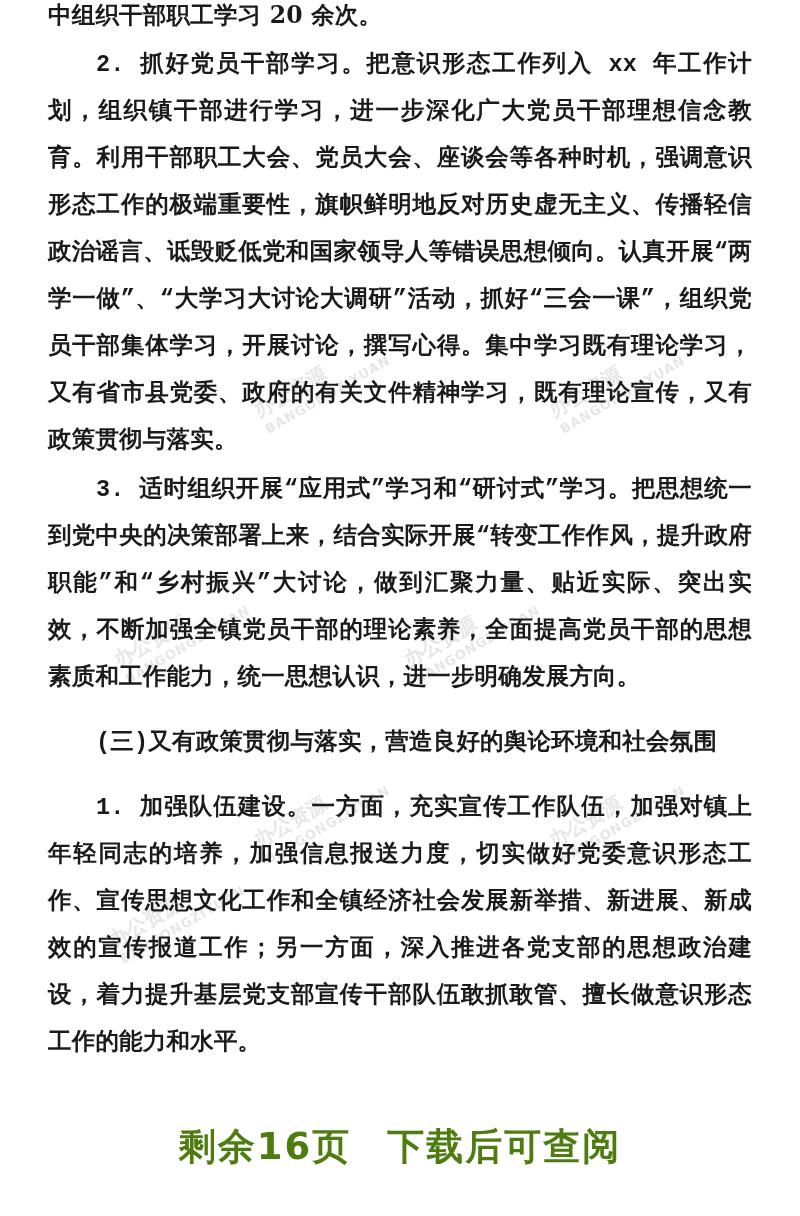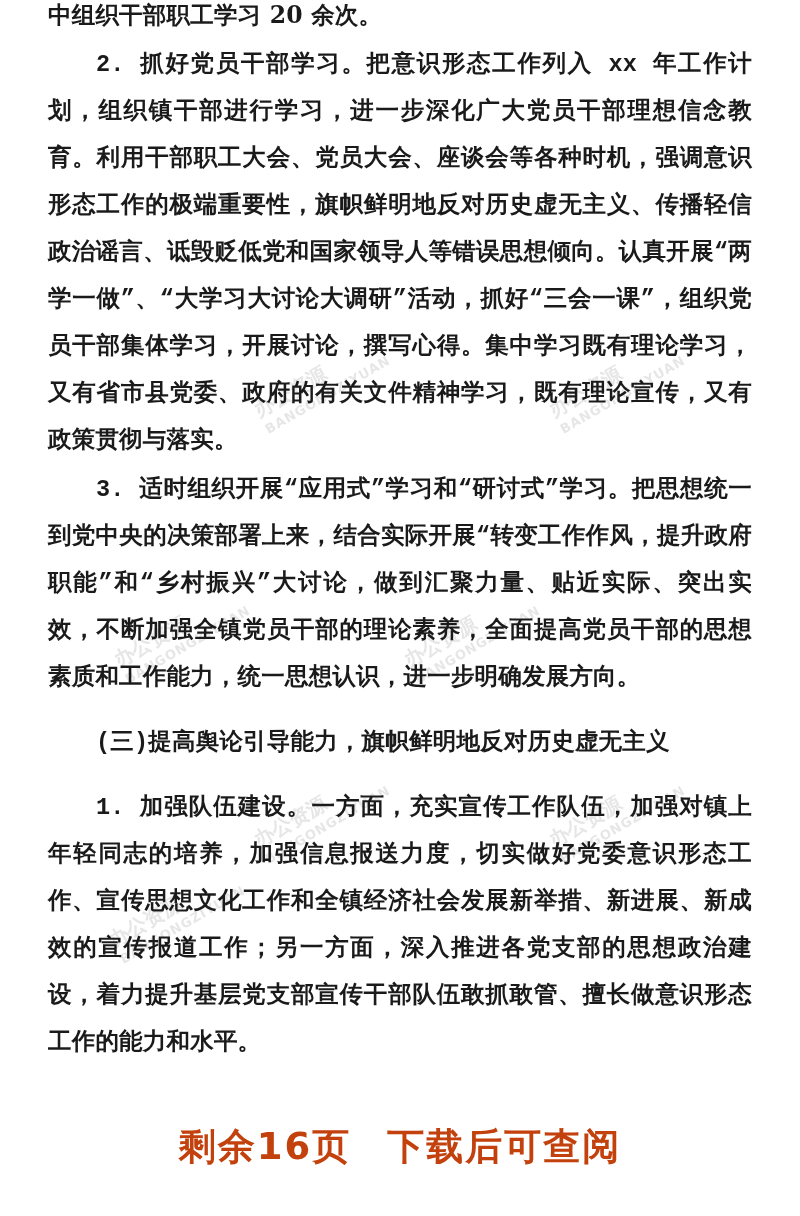--- a/index.html
+++ b/index.html
@@ -65,21 +65,21 @@
     position: absolute;
     left: 0;
     right: 0;
     bottom: 36px;
     text-align: center;
     z-index: 3;
   }
   .footer-banner .txt {
     font-size: 37px;
     font-weight: 700;
-    color: #c2410c;
+    color: #4d7c0f;
     font-family: "DejaVu Sans", "Liberation Sans", sans-serif;
     letter-spacing: 2px;
   }
   .footer-banner .gap { display: inline-block; width: 26px; }
 </style>
 </head>
 <body>
 
 <div class="page">
 
@@ -110,21 +110,21 @@
   <div class="wm" style="left:105px; top:900px;">
     <span>办公资源</span>
     <small>BANGONGZIYUAN</small>
   </div>
 
   <div class="doc-body">
     <p class="para clipped-top">中组织干部职工学习 20 余次。</p>
     <p class="para indent">2. 抓好党员干部学习。把意识形态工作列入 xx 年工作计划，组织镇干部进行学习，进一步深化广大党员干部理想信念教育。利用干部职工大会、党员大会、座谈会等各种时机，强调意识形态工作的极端重要性，旗帜鲜明地反对历史虚无主义、传播轻信政治谣言、诋毁贬低党和国家领导人等错误思想倾向。认真开展“两学一做”、“大学习大讨论大调研”活动，抓好“三会一课”，组织党员干部集体学习，开展讨论，撰写心得。集中学习既有理论学习，又有省市县党委、政府的有关文件精神学习，既有理论宣传，又有政策贯彻与落实。</p>
     <p class="para indent">3. 适时组织开展“应用式”学习和“研讨式”学习。把思想统一到党中央的决策部署上来，结合实际开展“转变工作作风，提升政府职能”和“乡村振兴”大讨论，做到汇聚力量、贴近实际、突出实效，不断加强全镇党员干部的理论素养，全面提高党员干部的思想素质和工作能力，统一思想认识，进一步明确发展方向。</p>
     <div class="spacer-sm"></div>
-    <p class="para indent">(三)提高舆论引导能力，旗帜鲜明地反对历史虚无主义</p>
+    <p class="para indent">(三)又有政策贯彻与落实，营造良好的舆论环境和社会氛围</p>
     <div class="spacer-sm"></div>
     <p class="para indent">1. 加强队伍建设。一方面，充实宣传工作队伍，加强对镇上年轻同志的培养，加强信息报送力度，切实做好党委意识形态工作、宣传思想文化工作和全镇经济社会发展新举措、新进展、新成效的宣传报道工作；另一方面，深入推进各党支部的思想政治建设，着力提升基层党支部宣传干部队伍敢抓敢管、擅长做意识形态工作的能力和水平。</p>
   </div>
 
   <div class="footer-banner">
     <span class="txt">剩余16页</span>
     <span class="gap"></span>
     <span class="txt">下载后可查阅</span>
   </div>
 

